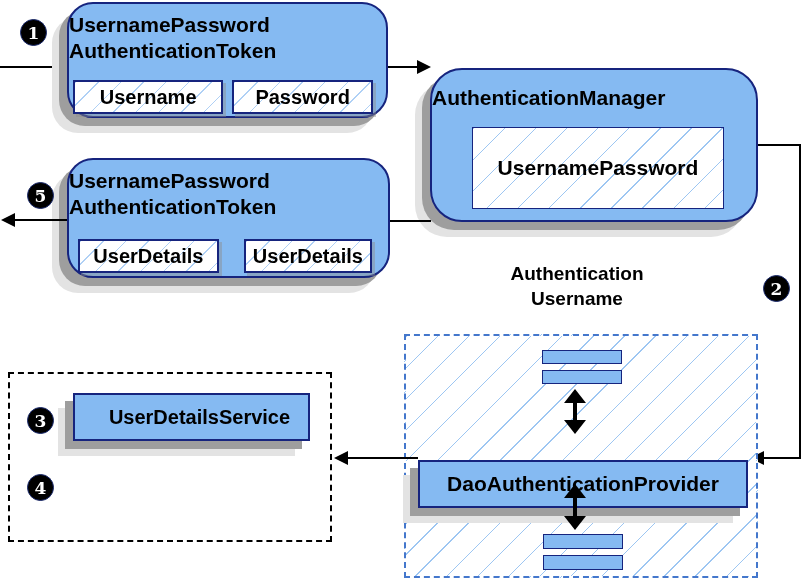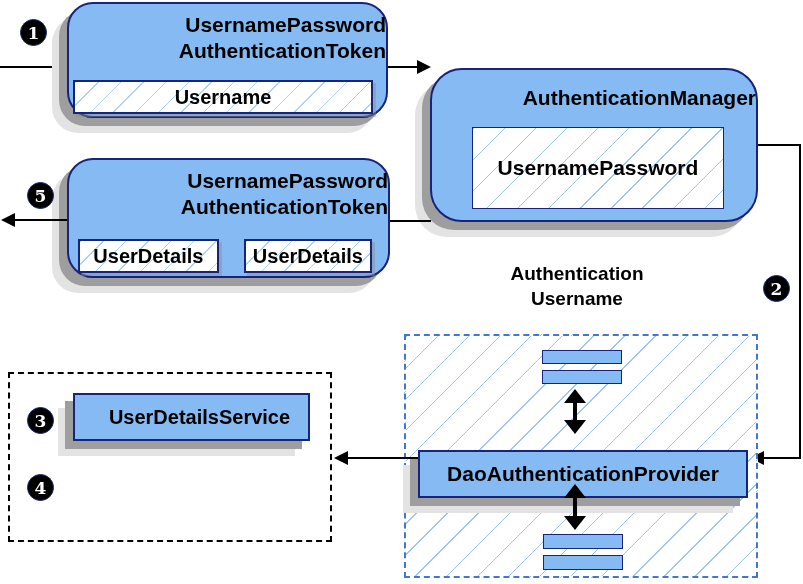--- a/index.html
+++ b/index.html
@@ -9,21 +9,21 @@
     position:relative; width:803px; height:584px; background:#fff;
     overflow:hidden;
   }
 
   
   .bluebox {
     position:absolute;
     background:#85BAF2;
     border:2px solid #16247E;
     box-shadow:-8px 8px 0 #9E9E9E, -15px 15px 0 #E3E3E3;
-    color:#000; font-weight:bold; text-align:right;
+    color:#000; font-weight:bold; text-align:left;
   }
   .rounded { border-radius:26px; }
   .token-title { margin-top:8px; font-size:21px; line-height:26px; }
   .plain-title { font-size:21px; }
 
   
   .hatch-sm {
     background-color:#fff;
     background-image:repeating-linear-gradient(135deg,#AFD0F5 0 1px,transparent 1px 16px);
   }
@@ -111,20 +111,23 @@
 
   <div class="bluebox rounded" style="left:67px;top:2px;width:321px;height:116px;">
     <div class="token-title">
       <div>UsernamePassword</div>
       <div>AuthenticationToken</div>
     </div>
     <div class="fieldrow" style="left:4px;right:13px;top:76px;">
       <div class="field hatch-sm" style="flex:1.07;">
         <span>Username</span>
       </div>
+      <div class="field hatch-sm">
+        <span>Password</span>
+      </div>
     </div>
   </div>
 
   <div class="hline" style="left:388px;top:66px;width:31px;"></div>
   <div class="head-right" style="left:417px;top:60px;"></div>
 
   <div class="bluebox" style="left:430px;top:68px;width:328px;height:154px;border-radius:32px;">
     <div class="plain-title" style="margin-top:16px;">AuthenticationManager</div>
     <div class="hatch-lg" style="position:absolute;left:40px;top:57px;width:252px;height:82px;border:1px solid #16247E;display:flex;align-items:center;justify-content:center;font-weight:bold;font-size:21px;">
       <span>UsernamePassword</span>
@@ -171,21 +174,21 @@
 
   <div class="bar" style="left:542px;top:350px;"></div>
   <div class="bar" style="left:542px;top:370px;"></div>
 
   <div class="varrow" style="left:564px;top:389px;height:45px;">
     <div class="tip-up"></div>
       <div class="shaft"></div>
       <div class="tip-down"></div>
   </div>
 
-  <div class="bluebox" style="left:418px;top:450px;width:330px;height:48px;display:flex;align-items:center;justify-content:center;">
+  <div class="bluebox" style="left:418px;top:460px;width:330px;height:48px;display:flex;align-items:center;justify-content:center;">
     <span class="plain-title">DaoAuthenticationProvider</span>
   </div>
 
   <div class="varrow" style="left:564px;top:484px;height:46px;">
     <div class="tip-up"></div>
       <div class="shaft"></div>
       <div class="tip-down"></div>
   </div>
 
   <div class="bar" style="left:543px;top:534px;height:15px;"></div>

